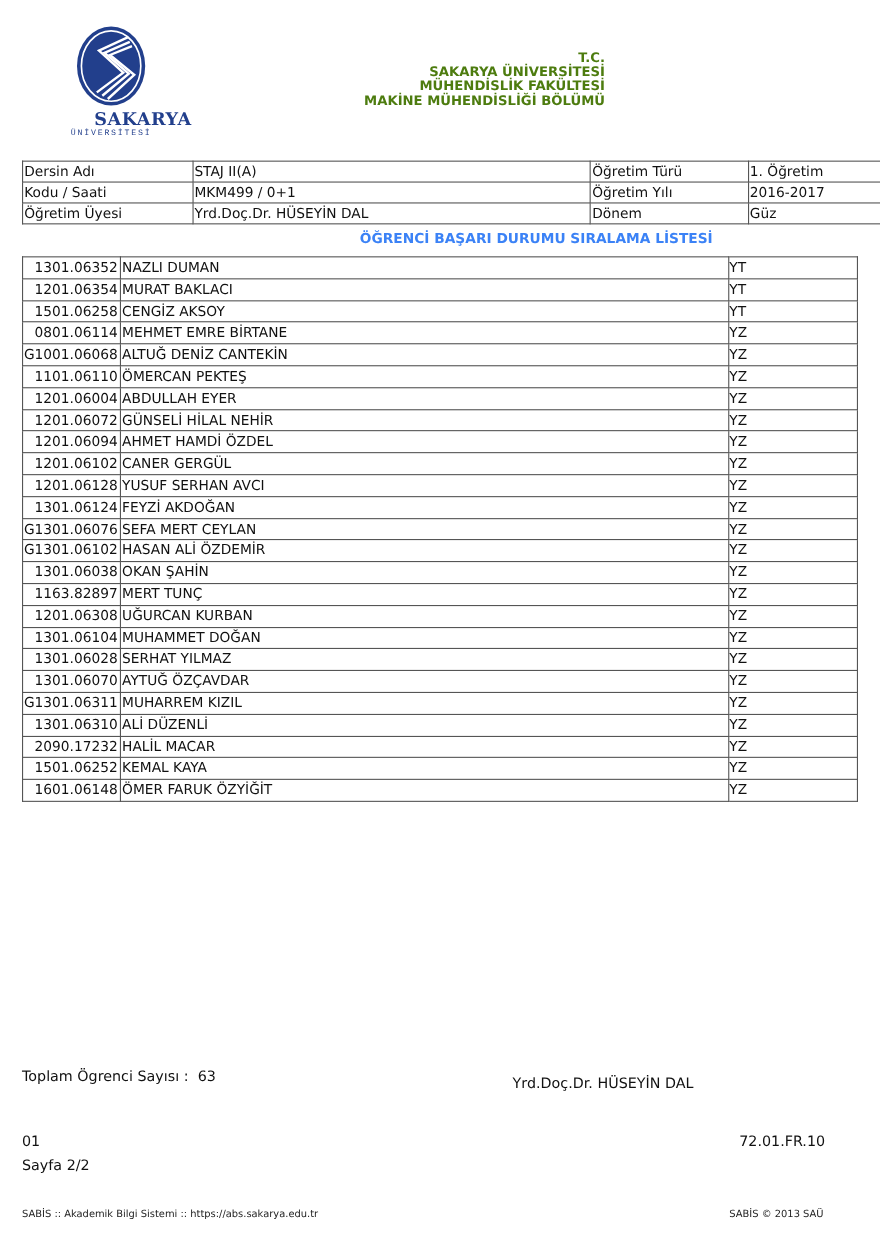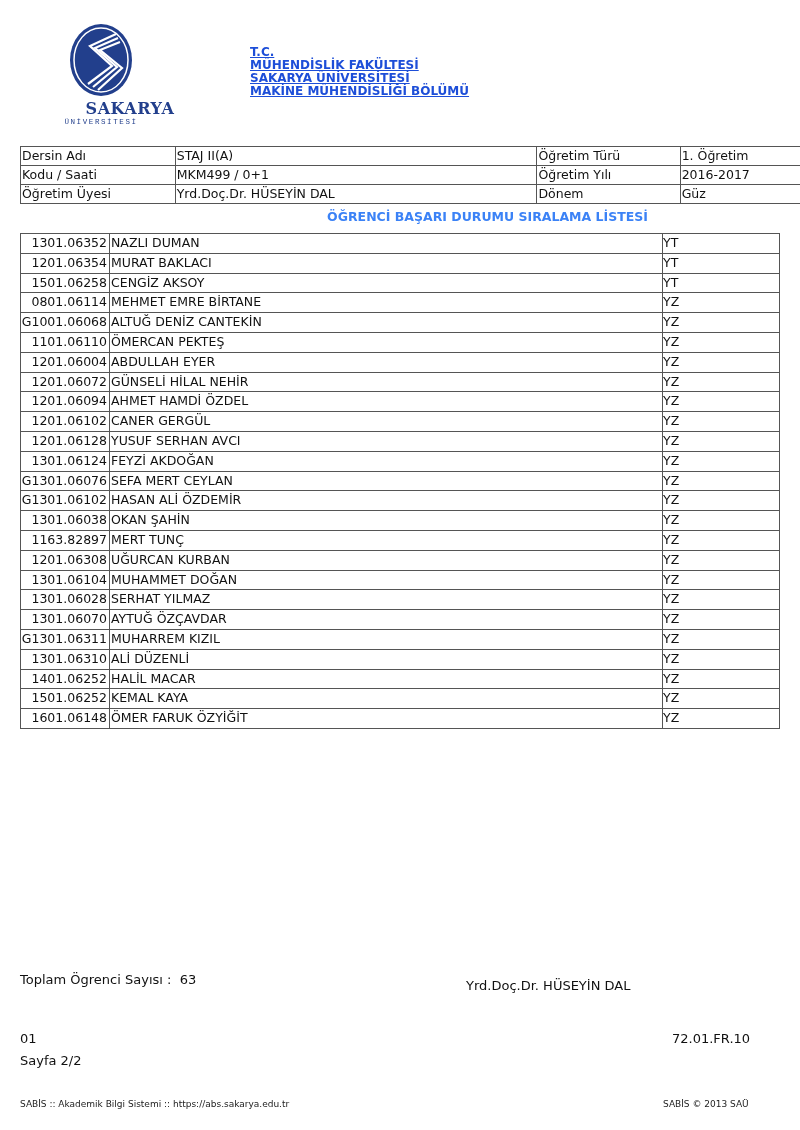--- a/index.html
+++ b/index.html
@@ -12,22 +12,22 @@
     .logo .wordmark {
       position: absolute; left: -6px; top: 77px; width: 94px; text-align: center;
       font-family: "DejaVu Serif", serif; font-weight: bold; color: #223f8c;
       font-size: 16px; letter-spacing: 0.5px; margin-left: 29px;
     }
     .logo .subword {
       position: absolute; left: -6px; top: 96px; width: 94px; text-align: center;
       font-family: Liberation Mono, monospace; color: #223f8c; font-size: 7.5px; letter-spacing: 1.6px;
     }
     .heading {
-      position: absolute; left: 250px; top: 46px; width: 300px; text-align: left;
-      font-weight: bold; font-size: 12px; line-height: 13px; color: #1d4ed8; text-decoration: underline;
+      position: absolute; left: 250px; top: 46px; width: 300px; text-align: right;
+      font-weight: bold; font-size: 12px; line-height: 13px; color: #4d7c0f;
     }
     table { border-collapse: collapse; position: absolute; }
     td { border: 1px solid #555; padding: 0; font-size: 12.5px; white-space: nowrap; }
     .info { left: 20px; top: 146px; width: 783px; }
     .info td { height: 18px; padding-left: 1px; line-height: 18px; color: #111; }
     .title {
       position: absolute; left: 0; top: 209px; width: 800px; text-align: center;
       font-weight: bold; font-size: 12.5px; color: #3b82f6; padding-left: 175px; box-sizing: border-box;
     }
     .list { left: 20px; top: 233px; width: 760px; }
@@ -48,22 +48,22 @@
     <path d="M56 12 L30 24 L52 44 L28 62" fill="none" stroke="#ffffff" stroke-width="2.2" stroke-linejoin="miter"></path>
     <path d="M58 16 L35 26 L57 45 L33 65" fill="none" stroke="#ffffff" stroke-width="2.2" stroke-linejoin="miter"></path>
     <path d="M60 20 L40 28 L62 46 L38 68" fill="none" stroke="#ffffff" stroke-width="2.2" stroke-linejoin="miter"></path>
   </svg>
   <div class="wordmark">SAKARYA</div>
   <div class="subword">ÜNİVERSİTESİ</div>
 </div>
 
 <div class="heading">
   <div>T.C.</div>
+  <div>SAKARYA ÜNİVERSİTESİ</div>
   <div>MÜHENDİSLİK FAKÜLTESİ</div>
-  <div>SAKARYA ÜNİVERSİTESİ</div>
   <div>MAKİNE MÜHENDİSLİĞİ BÖLÜMÜ</div>
 </div>
 
 <table class="info">
   <colgroup>
     <col style="width:148px">
       <col style="width:346px">
       <col style="width:137px">
       <col style="width:117px">
   </colgroup>
@@ -197,21 +197,21 @@
         <td class="no">G1301.06311</td>
         <td class="nm">MUHARREM KIZIL</td>
         <td class="gr">YZ</td>
       </tr>
       <tr>
         <td class="no">1301.06310</td>
         <td class="nm">ALİ DÜZENLİ</td>
         <td class="gr">YZ</td>
       </tr>
       <tr>
-        <td class="no">1401.06252</td>
+        <td class="no">2090.17232</td>
         <td class="nm">HALİL MACAR</td>
         <td class="gr">YZ</td>
       </tr>
       <tr>
         <td class="no">1501.06252</td>
         <td class="nm">KEMAL KAYA</td>
         <td class="gr">YZ</td>
       </tr>
       <tr>
         <td class="no">1601.06148</td>

